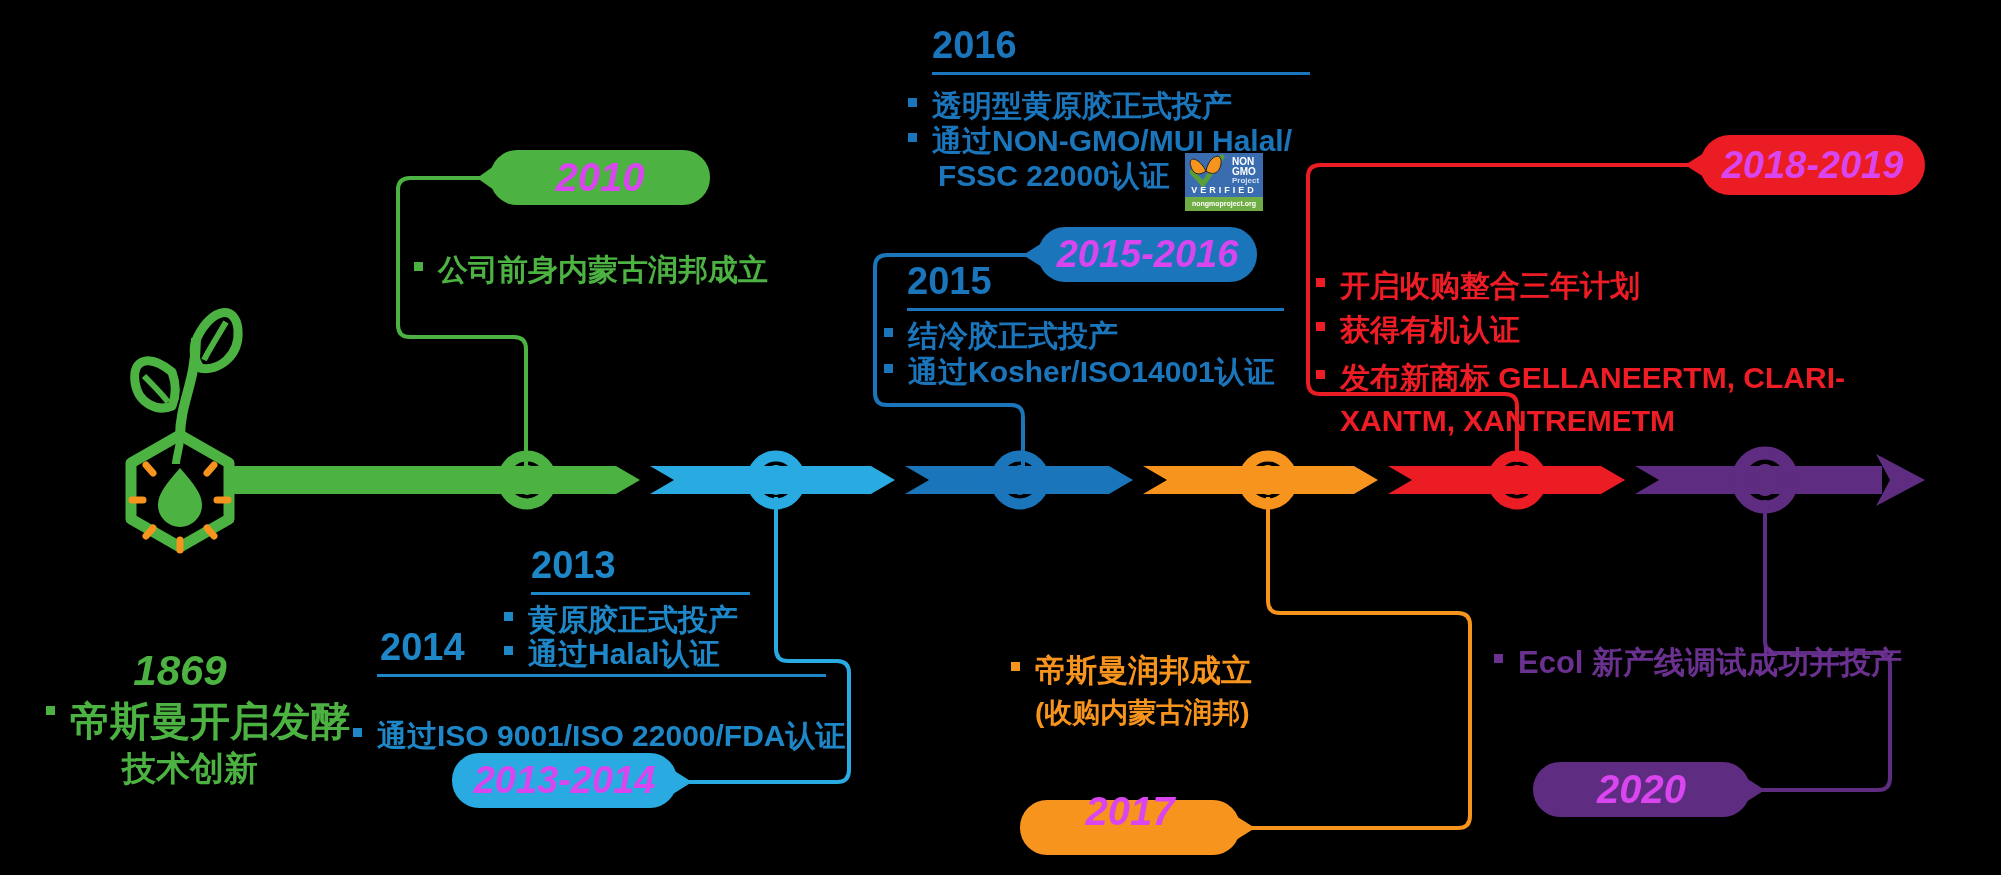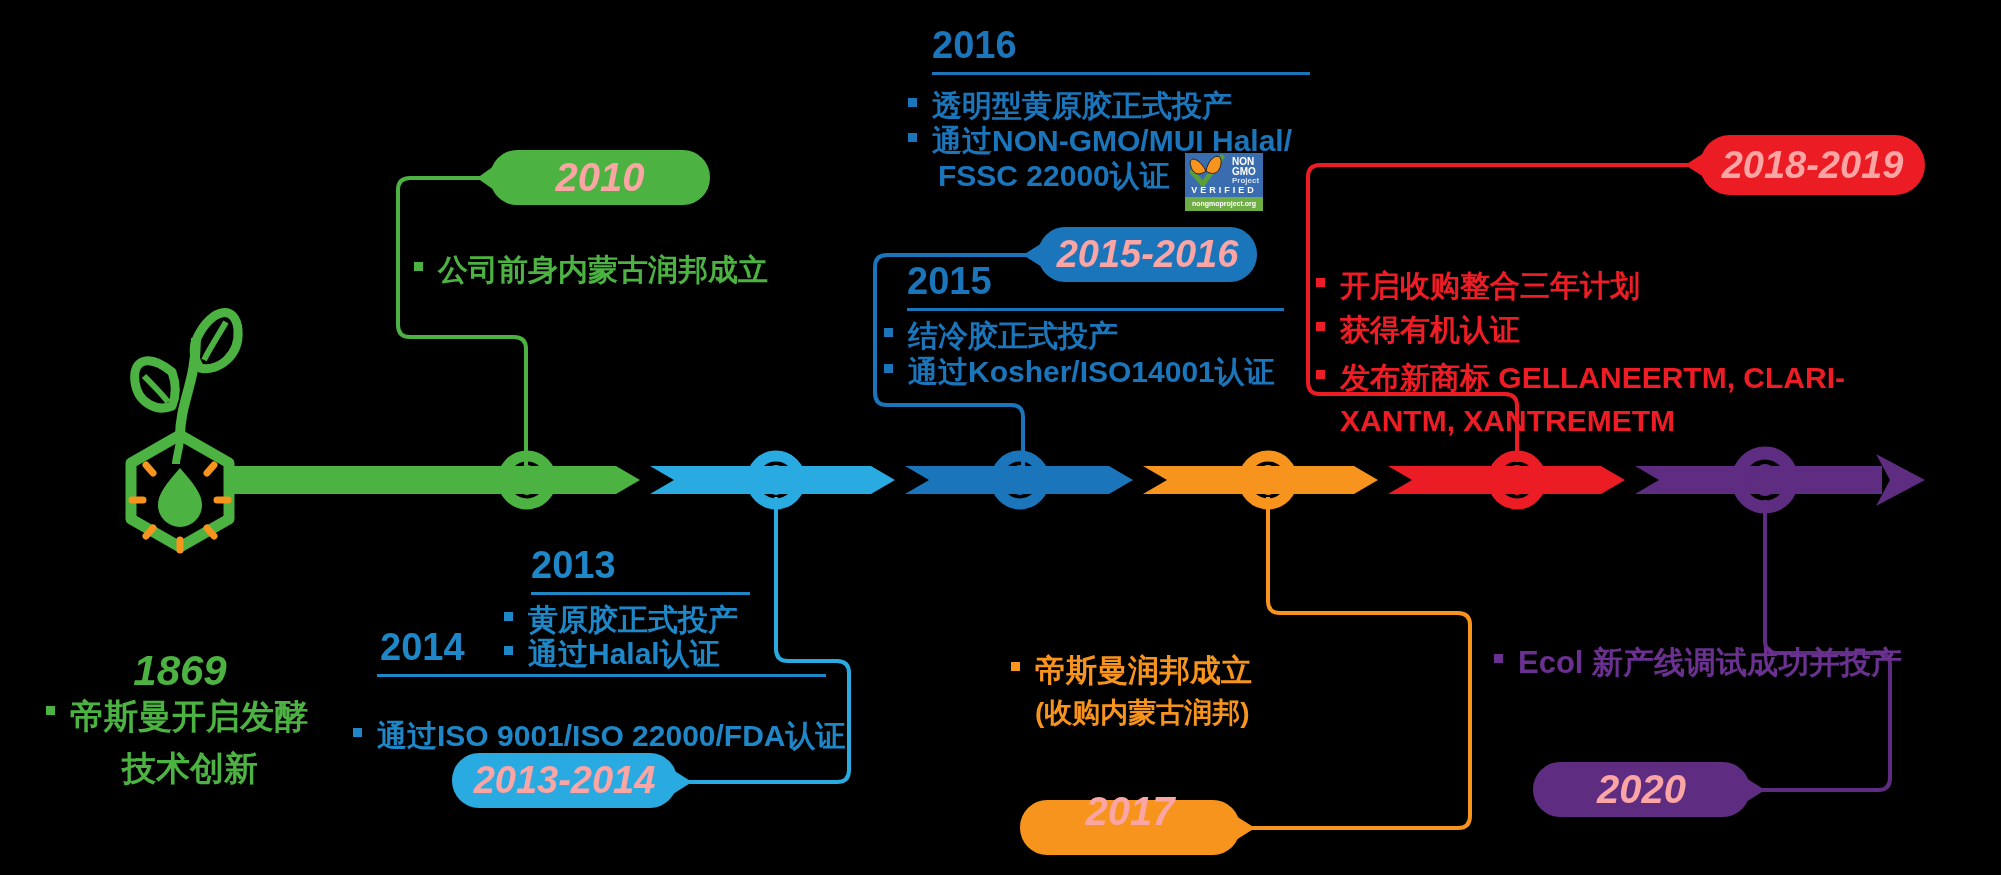--- a/index.html
+++ b/index.html
@@ -1,20 +1,20 @@
 <!DOCTYPE html>
 <html><head>
 <meta charset="utf-8">
 <style>
   html,body{margin:0;padding:0;background:#000;}
   #stage{position:relative;width:2001px;height:875px;background:#000;overflow:hidden;
          font-family:"Liberation Sans","DejaVu Sans",sans-serif;}
   #art{position:absolute;left:0;top:0;width:2001px;height:875px;}
   .txt{position:absolute;font-weight:bold;white-space:nowrap;}
-  .pillyear{position:absolute;color:#fca5a5;font-weight:bold;font-style:italic;
+  .pillyear{position:absolute;color:#d946ef;font-weight:bold;font-style:italic;
             text-align:center;font-size:40px;}
   .hdr{font-size:38px;}
   .body30{font-size:30px;}
   .green{color:#4CB342;}
   .blue1{color:#1E87C8;}   
   .blue2{color:#1B75BB;}   
   .orange{color:#F7941D;}
   .red{color:#EE1C25;}
   .purple{color:#6B3190;}
   .bullet{padding-left:0;}
@@ -136,21 +136,21 @@
   </svg>
 
   <div class="pillyear" style="left:490px;top:150px;width:220px;line-height:55px;">2010</div>
   <div class="pillyear" style="left:452px;top:753px;width:225px;line-height:55px;font-size:38px;">2013-2014</div>
   <div class="pillyear" style="left:1038px;top:227px;width:219px;line-height:55px;font-size:38px;">2015-2016</div>
   <div class="pillyear" style="left:1020px;top:784px;width:220px;line-height:55px;">2017</div>
   <div class="pillyear" style="left:1700px;top:135px;width:225px;line-height:60px;font-size:38px;">2018-2019</div>
   <div class="pillyear" style="left:1533px;top:762px;width:217px;line-height:55px;">2020</div>
 
   <div class="txt green era-year" style="left:120px;top:647px;width:120px;text-align:center;">1869</div>
-  <div class="txt green bullet" style="left:70px;top:694px;font-size:34px;">帝斯曼开启发酵</div>
+  <div class="txt green bullet" style="left:70px;top:694px;font-size:40px;">帝斯曼开启发酵</div>
   <div class="txt green" style="left:122px;top:746px;font-size:34px;">技术创新</div>
 
   <div class="txt green bullet body30" style="left:438px;top:250px;">公司前身内蒙古润邦成立</div>
 
   <div class="txt blue1 hdr" style="left:531px;top:544px;">2013</div>
   <div class="underline" style="left:531px;top:592px;width:219px;background:#1E87C8;"></div>
   <div class="txt blue1 bullet body30" style="left:528px;top:600px;">黄原胶正式投产</div>
   <div class="txt blue1 bullet body30" style="left:528px;top:634px;">通过Halal认证</div>
 
   <div class="txt blue1 hdr" style="left:380px;top:626px;">2014</div>

